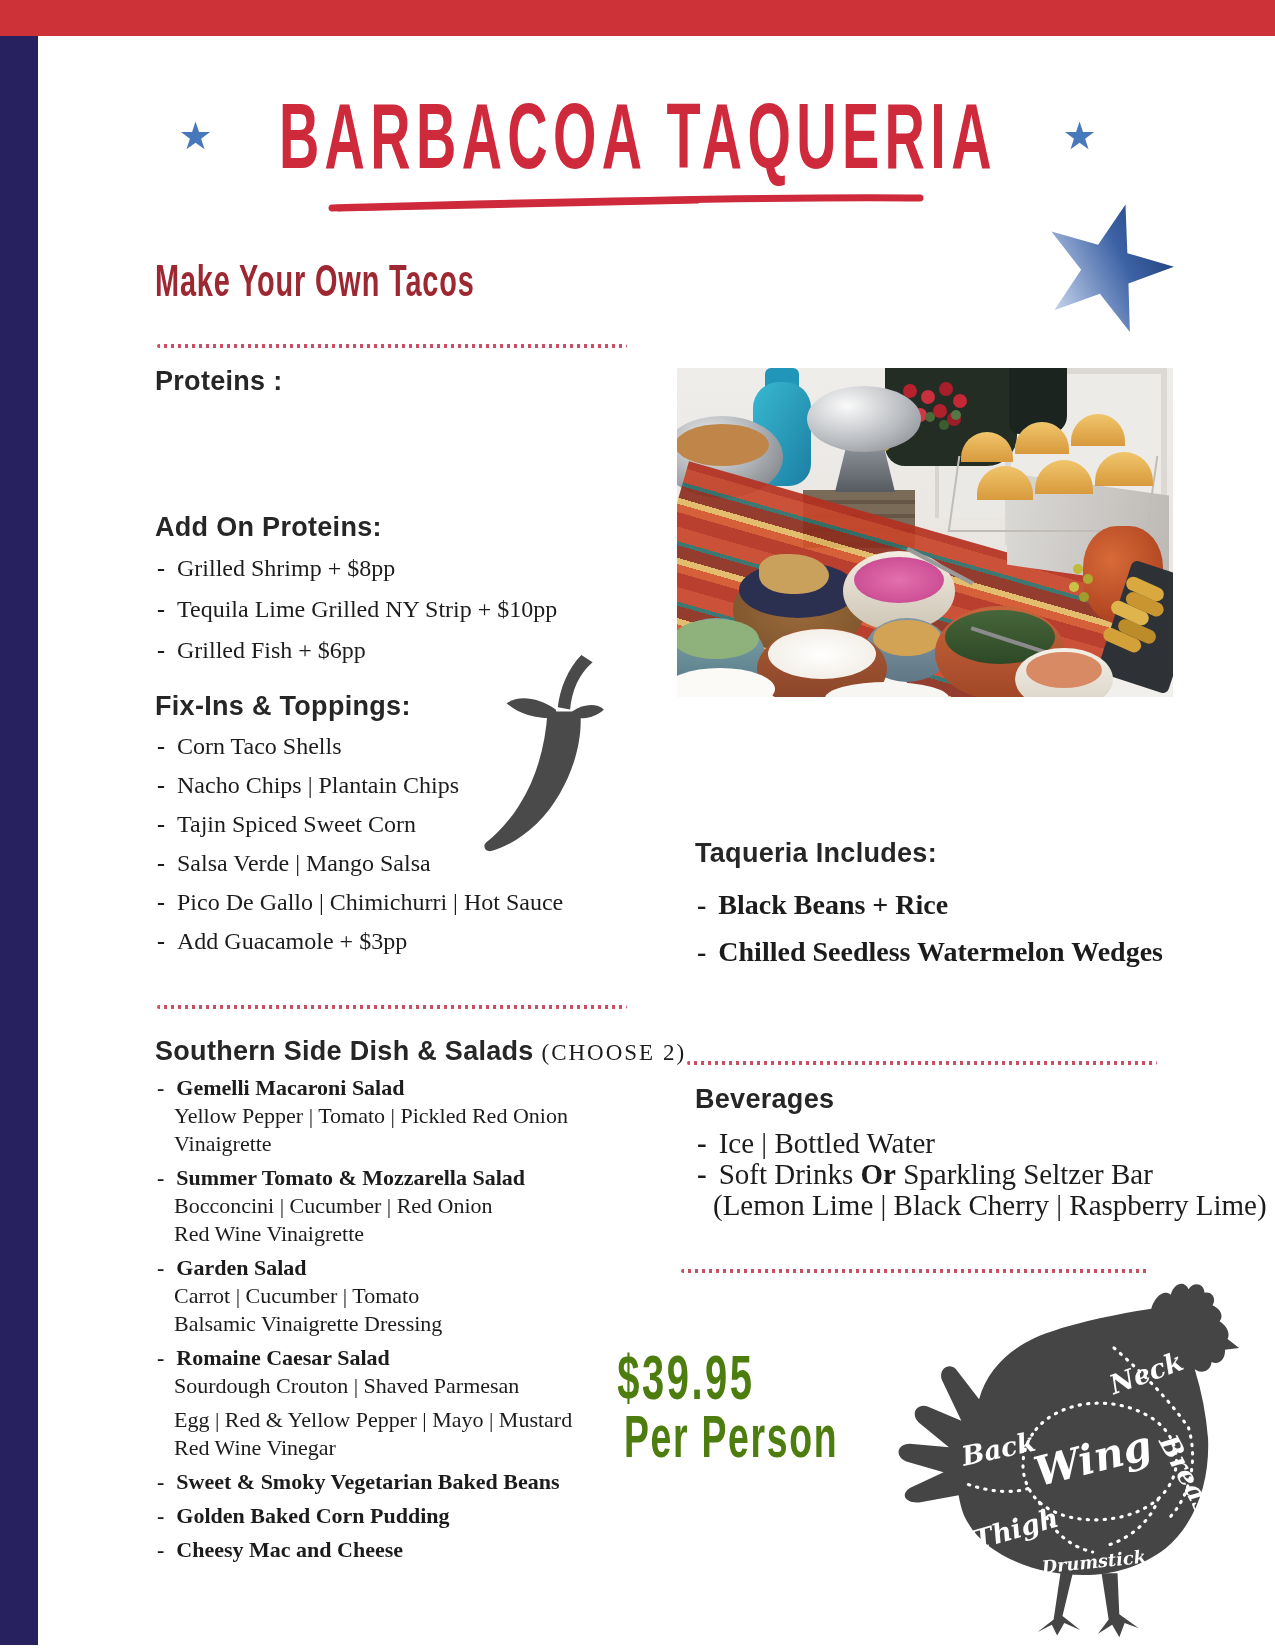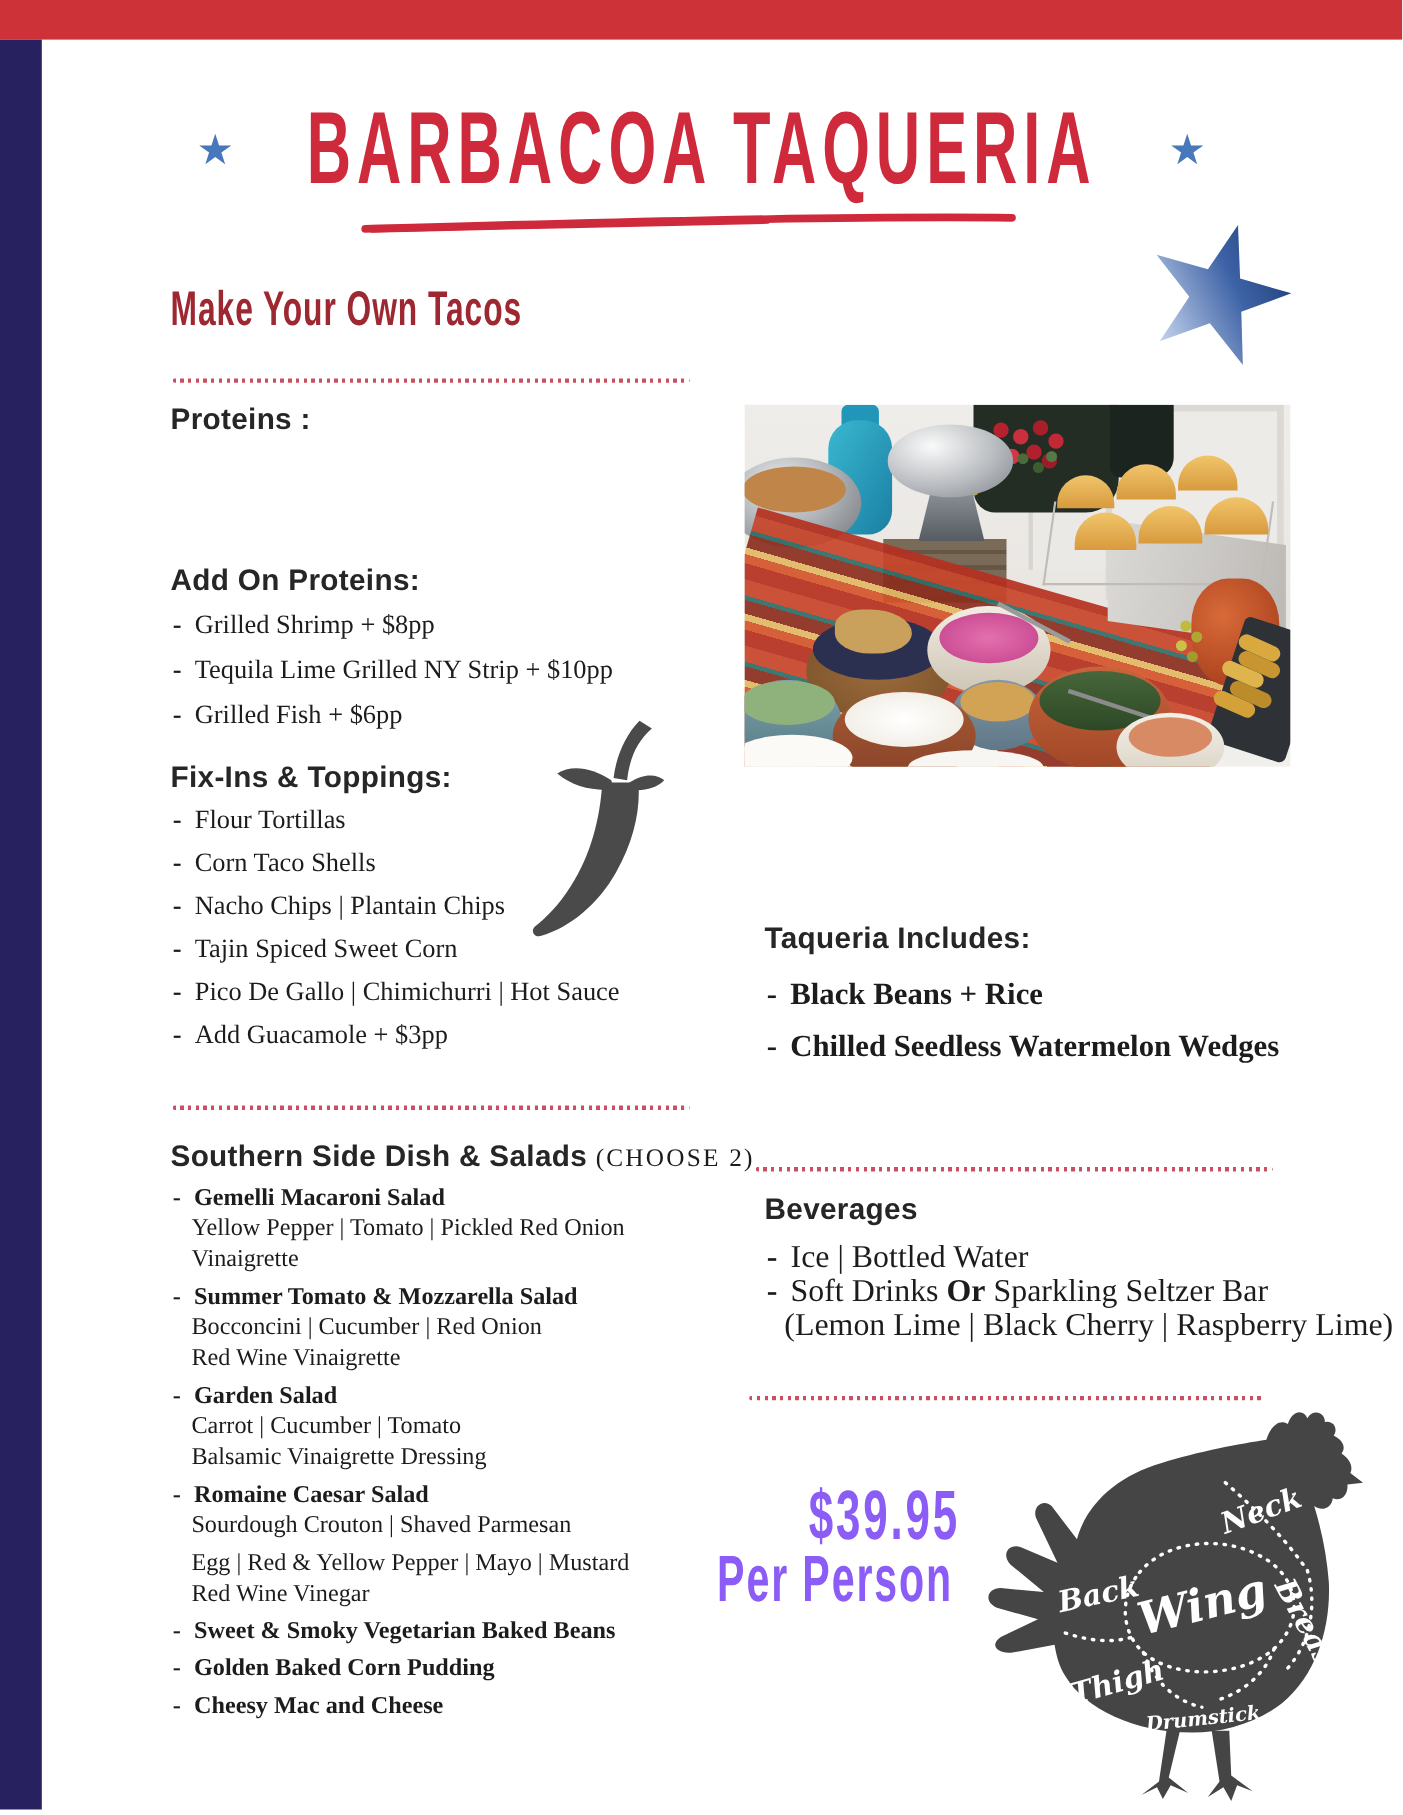--- a/index.html
+++ b/index.html
@@ -45,21 +45,21 @@
   .includes-list li{font-size:28px;font-weight:700;line-height:30px;margin-bottom:17px;}
   .bev-list li{font-size:29px;line-height:31px;}
   .bev-sub{padding-left:16px;}
   .bold-or{font-weight:700;text-align:right;}
 
   .sides-list .side-item{margin-bottom:6px;}
   .side-name{font-size:22px;font-weight:700;line-height:28px;white-space:nowrap;}
   .side-detail{font-size:22px;line-height:28px;padding-left:17px;white-space:nowrap;}
 
   
-  .price-block{left:605px;top:1340px;width:280px;text-align:right;color:#8b5cf6;}
+  .price-block{left:605px;top:1340px;width:280px;text-align:left;color:#4d7c0f;}
   .price-amount,.price-unit{font-family:"Liberation Sans",sans-serif;font-weight:700;display:inline-block;
     transform:scale(0.85,1.35);transform-origin:center top;white-space:nowrap;}
   .price-amount{font-size:47px;letter-spacing:3px;}
   .price-unit{font-size:44px;letter-spacing:2px;margin-top:8px;}
 
   
   .photo{left:677px;top:368px;width:496px;height:329px;overflow:hidden;
     background:linear-gradient(180deg,#efedea 0%,#e9e6e2 55%,#f2f0ed 100%);}
   .photo .abs{position:absolute;}
   .ph-panel1{right:6px;top:0;width:150px;height:165px;border:6px solid #dcd9d4;background:#ecebe7;}
@@ -158,24 +158,24 @@
 
   <div class="abs sec-heading" style="left:155px;top:512px;">Add On Proteins:</div>
   <ul class="abs menu-list lh40" style="left:157px;top:548px;">
     <li><span class="bullet">-</span><span>Grilled Shrimp + $8pp</span></li>
     <li><span class="bullet">-</span><span>Tequila Lime Grilled NY Strip + $10pp</span></li>
     <li><span class="bullet">-</span><span>Grilled Fish + $6pp</span></li>
   </ul>
 
   <div class="abs sec-heading" style="left:155px;top:691px;">Fix-Ins &amp; Toppings:</div>
   <ul class="abs menu-list lh39" style="left:157px;top:727px;">
-    <li><span class="bullet">-</span><span>Flour Tortillas</span></li>
     <li><span class="bullet">-</span><span>Corn Taco Shells</span></li>
     <li><span class="bullet">-</span><span>Nacho Chips | Plantain Chips</span></li>
     <li><span class="bullet">-</span><span>Tajin Spiced Sweet Corn</span></li>
+    <li><span class="bullet">-</span><span>Salsa Verde | Mango Salsa</span></li>
     <li><span class="bullet">-</span><span>Pico De Gallo | Chimichurri | Hot Sauce</span></li>
     <li><span class="bullet">-</span><span>Add Guacamole  + $3pp</span></li>
   </ul>
 
   <svg class="abs" style="left:483px;top:650px;" width="125" height="210" viewBox="0 0 120 205">
     <g fill="#4a4a4a">
       <path d="M84,58 C86,40 92,24 106,12 L95,5 C82,18 74,38 72,56 Z"></path>
       <path d="M70,58 C52,46 34,44 22,52 C36,64 56,68 72,66 Z"></path>
       <path d="M86,60 C98,52 110,52 117,58 C109,66 96,68 86,66 Z"></path>
       <path d="M62,60 C60,92 52,124 34,152 C24,168 12,180 2,188 C-2,192 2,198 8,196 C34,188 58,168 74,140 C90,112 96,84 94,60 Z"></path>

